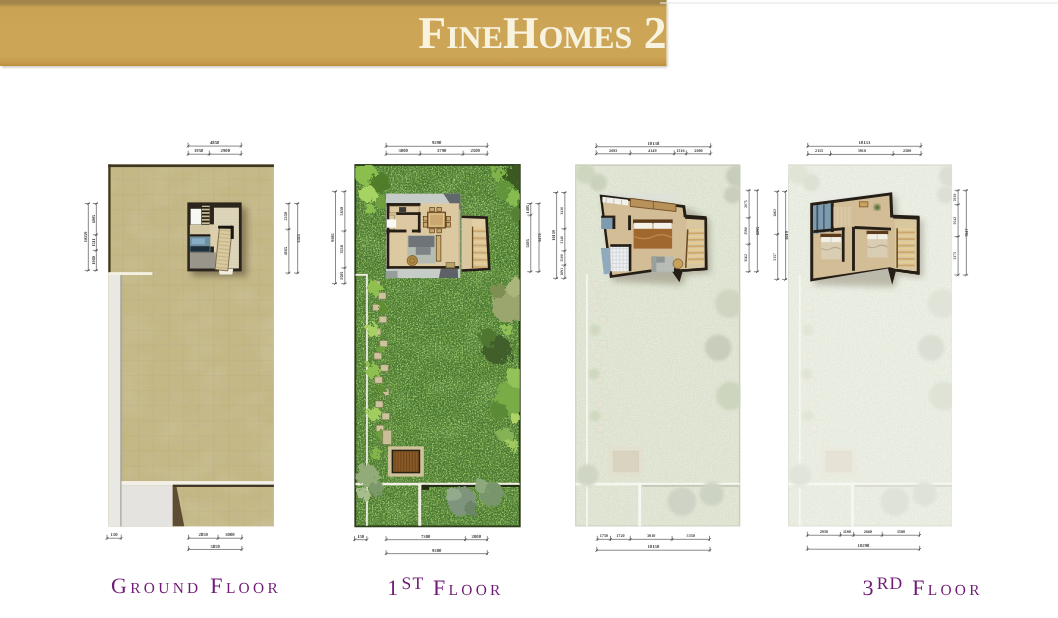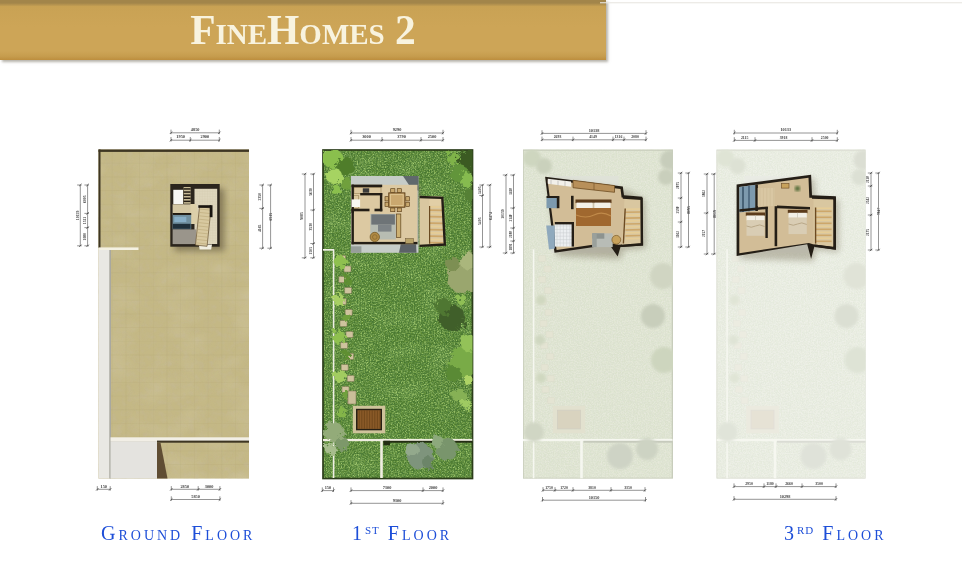--- a/index.html
+++ b/index.html
@@ -1,22 +1,22 @@
 <!DOCTYPE html>
 <html><head><meta charset="utf-8"><title>FineHomes 2</title>
 <style>
 html,body{margin:0;padding:0;background:#fff;}
 #page{position:relative;width:962px;height:562px;background:#ffffff;overflow:hidden;font-family:"Liberation Serif",serif;}
 #banner{position:absolute;left:0;top:0;width:606px;height:60px;
  background:linear-gradient(180deg,#a2854a 0%,#a2854a 5%,#c9a254 11%,#cda557 45%,#cda557 85%,#c69c4d 94%,#bd8e3e 100%);
  box-shadow:1.5px 2px 2.5px rgba(120,115,100,.55);} 
-#bannertext{position:absolute;left:0;top:0;width:606px;height:60px;line-height:60px;text-align:center;
+#bannertext{position:absolute;left:0;top:0;width:606px;height:60px;line-height:60px;text-align:right;
  font-variant:small-caps;font-weight:bold;font-size:41.5px;letter-spacing:0;color:#f8f3df;}
-.flabel{position:absolute;font-size:20px;color:#1d4ed8;font-variant:small-caps;letter-spacing:3px;white-space:nowrap;}
-.flabel sup{font-size:11px;letter-spacing:1px;vertical-align:6px;}
+.flabel{position:absolute;font-size:20px;color:#701a75;font-variant:small-caps;letter-spacing:3px;white-space:nowrap;}
+.flabel sup{font-size:16px;letter-spacing:1px;vertical-align:6px;}
 </style></head><body>
 <div id="page">
 
 <div id="banner"></div>
 
 <div id="bannertext">FineHomes 2</div>
 <svg width="962" height="562" viewBox="0 0 962 562" style="position:absolute;left:0;top:0" xmlns="http://www.w3.org/2000/svg">
 <defs>
 <filter id="specD" x="0" y="0" width="962" height="562" filterUnits="userSpaceOnUse">
  <feTurbulence type="fractalNoise" baseFrequency="0.75" numOctaves="3" seed="11"></feTurbulence>

